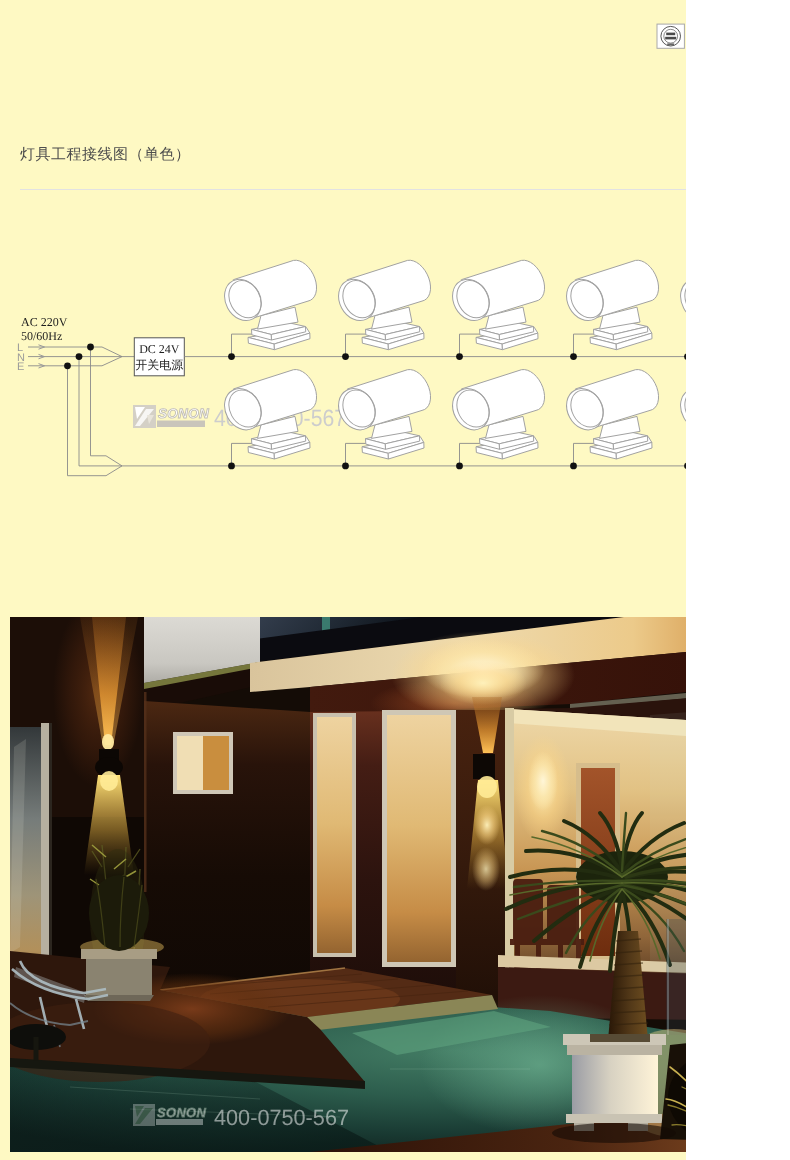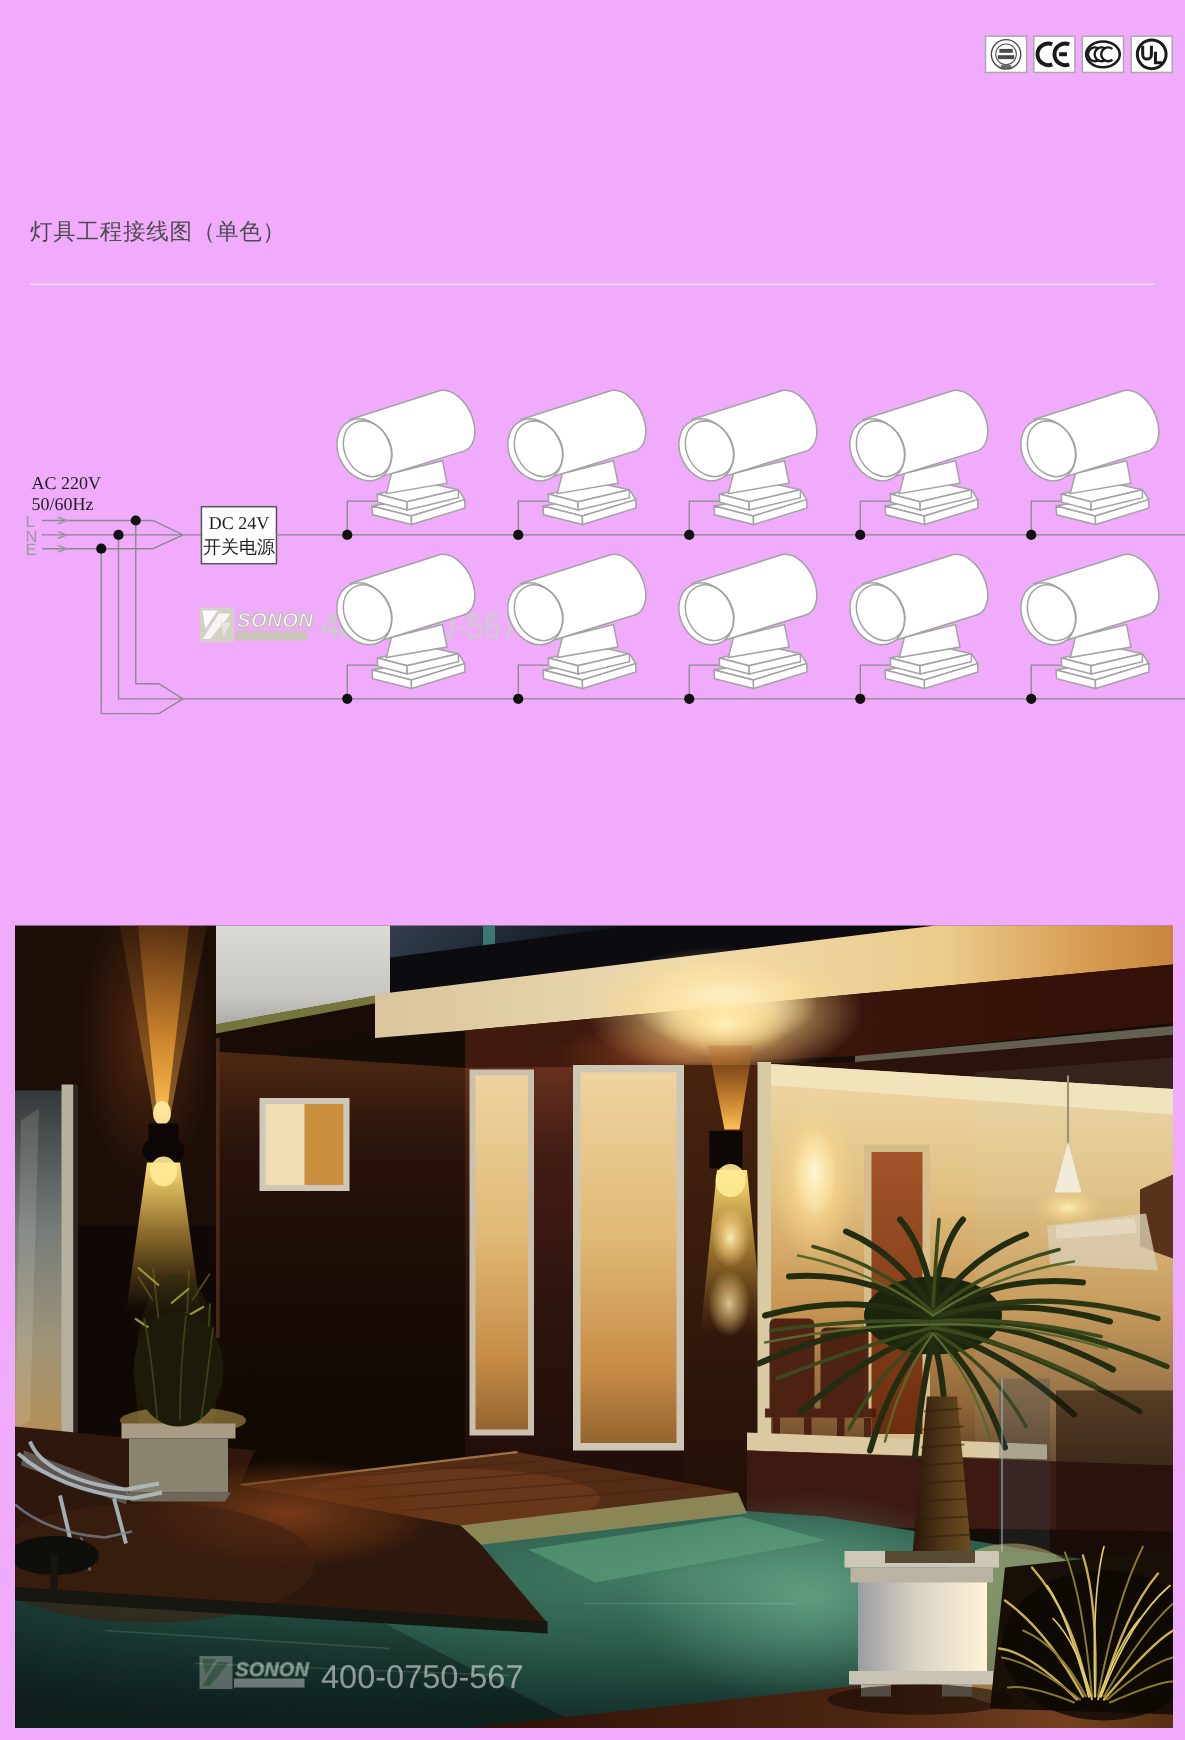--- a/index.html
+++ b/index.html
@@ -1,19 +1,19 @@
 <!DOCTYPE html>
 <html><head>
 <meta charset="utf-8">
 <style>
 html,body{margin:0;padding:0;background:#fff;}
 *{-webkit-font-smoothing:antialiased;text-rendering:geometricPrecision;}
 body{width:790px;height:1160px;font-family:"Liberation Sans",sans-serif;}
 .abs{position:absolute;}
-#page{position:relative;width:790px;height:1160px;overflow:hidden;background:#f0abfc;}
+#page{position:relative;width:686px;height:1160px;overflow:hidden;background:#fef9c3;}
 </style>
 </head>
 <body>
 <div id="page">
 
 <svg class="abs" style="left:0;top:0" width="790" height="60" viewBox="0 0 790 60">
 
   <g>
     <rect x="657" y="24.1" width="27.4" height="24.2" fill="#fff" stroke="#a9a9a9" stroke-width="1"></rect>
     <circle cx="670.7" cy="36.2" r="9.8" fill="none" stroke="#444" stroke-width="0.9"></circle>

